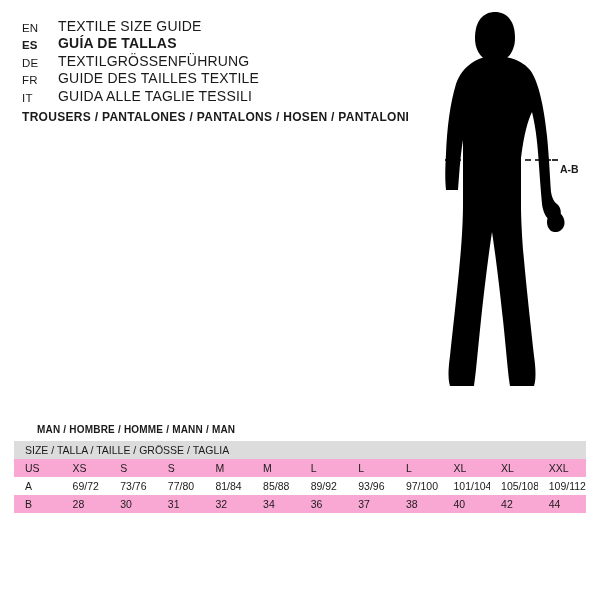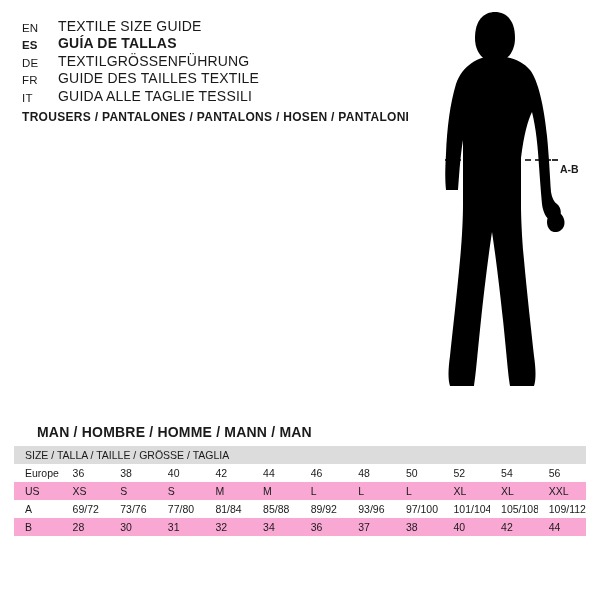--- a/index.html
+++ b/index.html
@@ -84,21 +84,21 @@
   }
 
   
   .table-section {
     position: absolute;
     left: 14px;
     top: 424px;
     width: 572px;
   }
   .table-caption {
-    font-size: 14px;
+    font-size: 10px;
     font-weight: bold;
     letter-spacing: 0.2px;
     margin: 0 0 6px 3px;
     white-space: nowrap;
     padding-left: 20px;
   }
   table.size-table {
     border-collapse: collapse;
     width: 572px;
     table-layout: fixed;
@@ -211,34 +211,20 @@
     <div class="ab-label">A-B</div>
   </div>
 
   <div class="table-section">
     <div class="table-caption">MAN / HOMBRE / HOMME / MANN / MAN</div>
     <table class="size-table">
       <tbody>
         <tr class="head-row">
           <td class="label-cell" colspan="12">SIZE / TALLA / TAILLE / GRÖSSE / TAGLIA</td>
         </tr>
-        <tr>
-          <td class="label-cell">Europe</td>
-          <td class="val">36</td>
-          <td class="val">38</td>
-          <td class="val">40</td>
-          <td class="val">42</td>
-          <td class="val">44</td>
-          <td class="val">46</td>
-          <td class="val">48</td>
-          <td class="val">50</td>
-          <td class="val">52</td>
-          <td class="val">54</td>
-          <td class="val">56</td>
-        </tr>
         <tr class="shaded">
           <td class="label-cell">US</td>
           <td class="val">XS</td>
           <td class="val">S</td>
           <td class="val">S</td>
           <td class="val">M</td>
           <td class="val">M</td>
           <td class="val">L</td>
           <td class="val">L</td>
           <td class="val">L</td>

